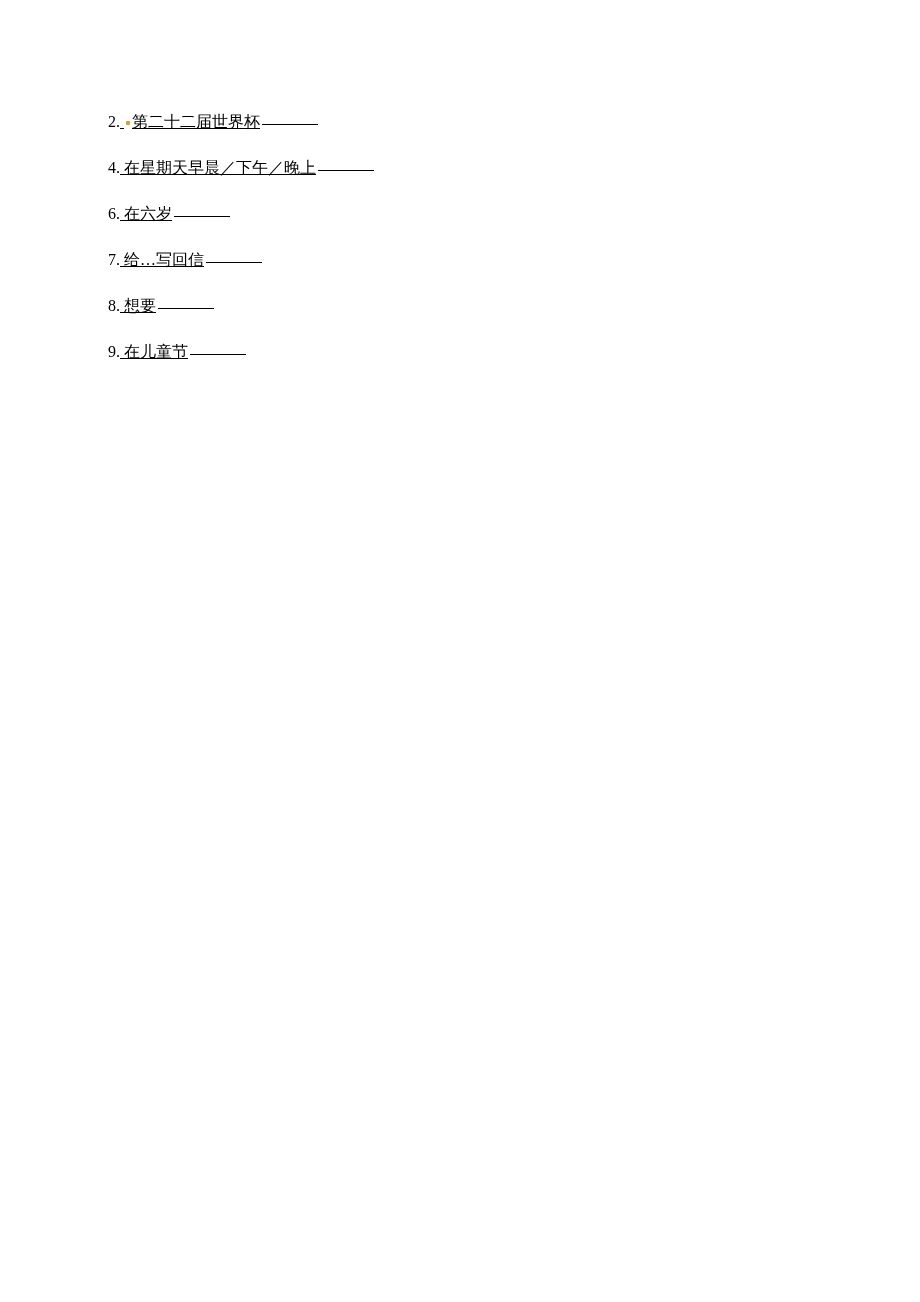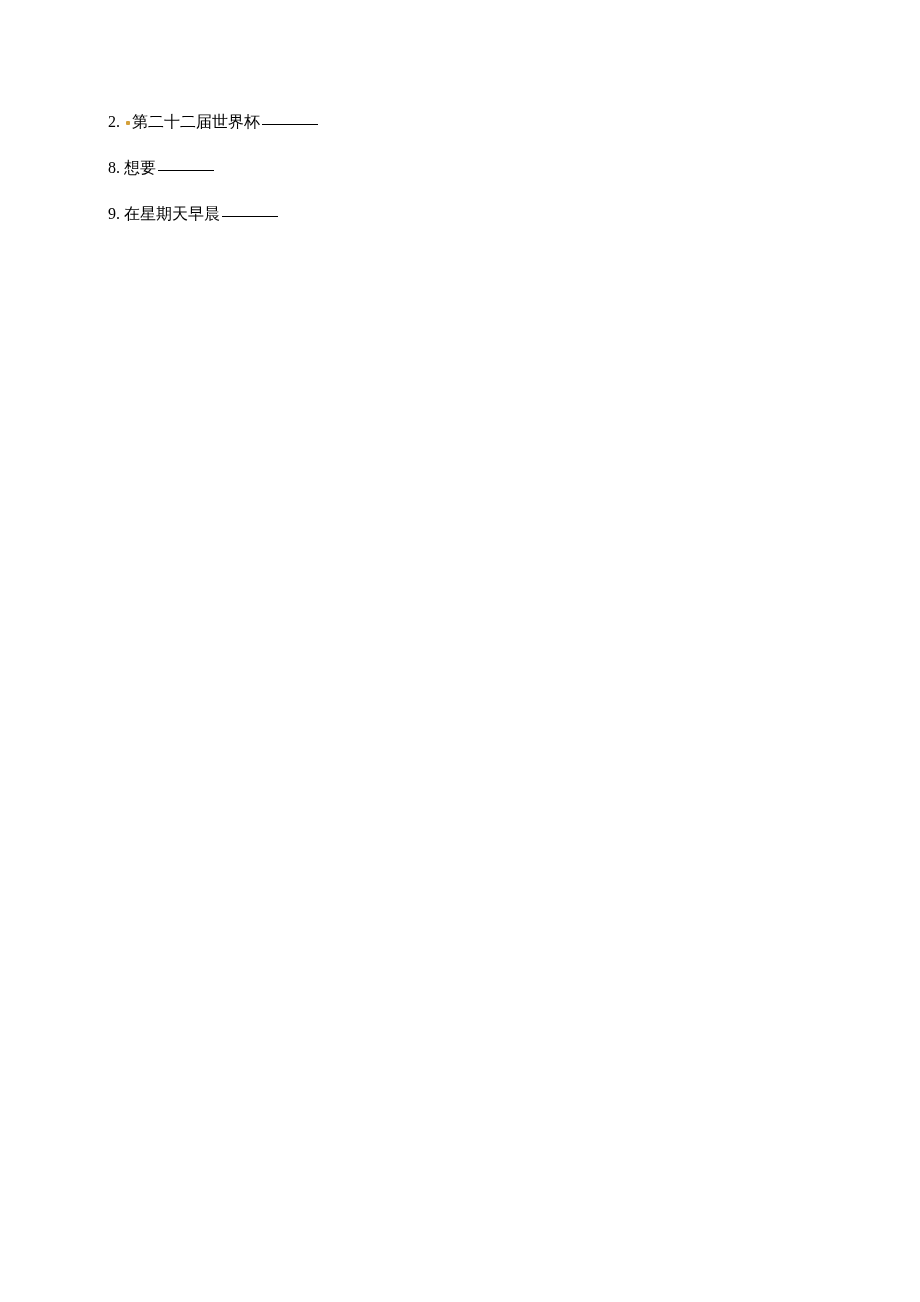--- a/index.html
+++ b/index.html
@@ -13,20 +13,21 @@
       height: 1302px;
       font-family: "SimSun", "宋体", serif;
       font-size: 16px;
       color: #000000;
       padding-top: 110px;
       padding-left: 108px;
     }
     .item {
       margin-bottom: 22px;
       line-height: 1.5;
+      text-decoration: underline;
     }
     .num {
       display: inline-block;
       font-family: Georgia, "Times New Roman", serif;
     }
     .dot-mark {
       display: inline-block;
       width: 4px;
       height: 4px;
       background: #d4a03a;
@@ -44,15 +45,18 @@
       margin-left: 2px;
       position: relative;
       top: -2px;
     }
   </style>
 </head>
 <body>
 
 <div id="list">
     <div class="item"><span class="num">2.</span> <span class="dot-mark"></span><span>第二十二届世界杯</span><span class="blank"></span></div>
+    <div class="item"><span class="num">4.</span> <span>在星期天早晨／下午／晚上</span><span class="blank"></span></div>
+    <div class="item"><span class="num">6.</span> <span>在六岁</span><span class="blank"></span></div>
+    <div class="item"><span class="num">7.</span> <span>给…写回信</span><span class="blank"></span></div>
     <div class="item"><span class="num">8.</span> <span>想要</span><span class="blank"></span></div>
-    <div class="item"><span class="num">9.</span> <span>在星期天早晨</span><span class="blank"></span></div>
+    <div class="item"><span class="num">9.</span> <span>在儿童节</span><span class="blank"></span></div>
   </div>
 
 </body></html>

